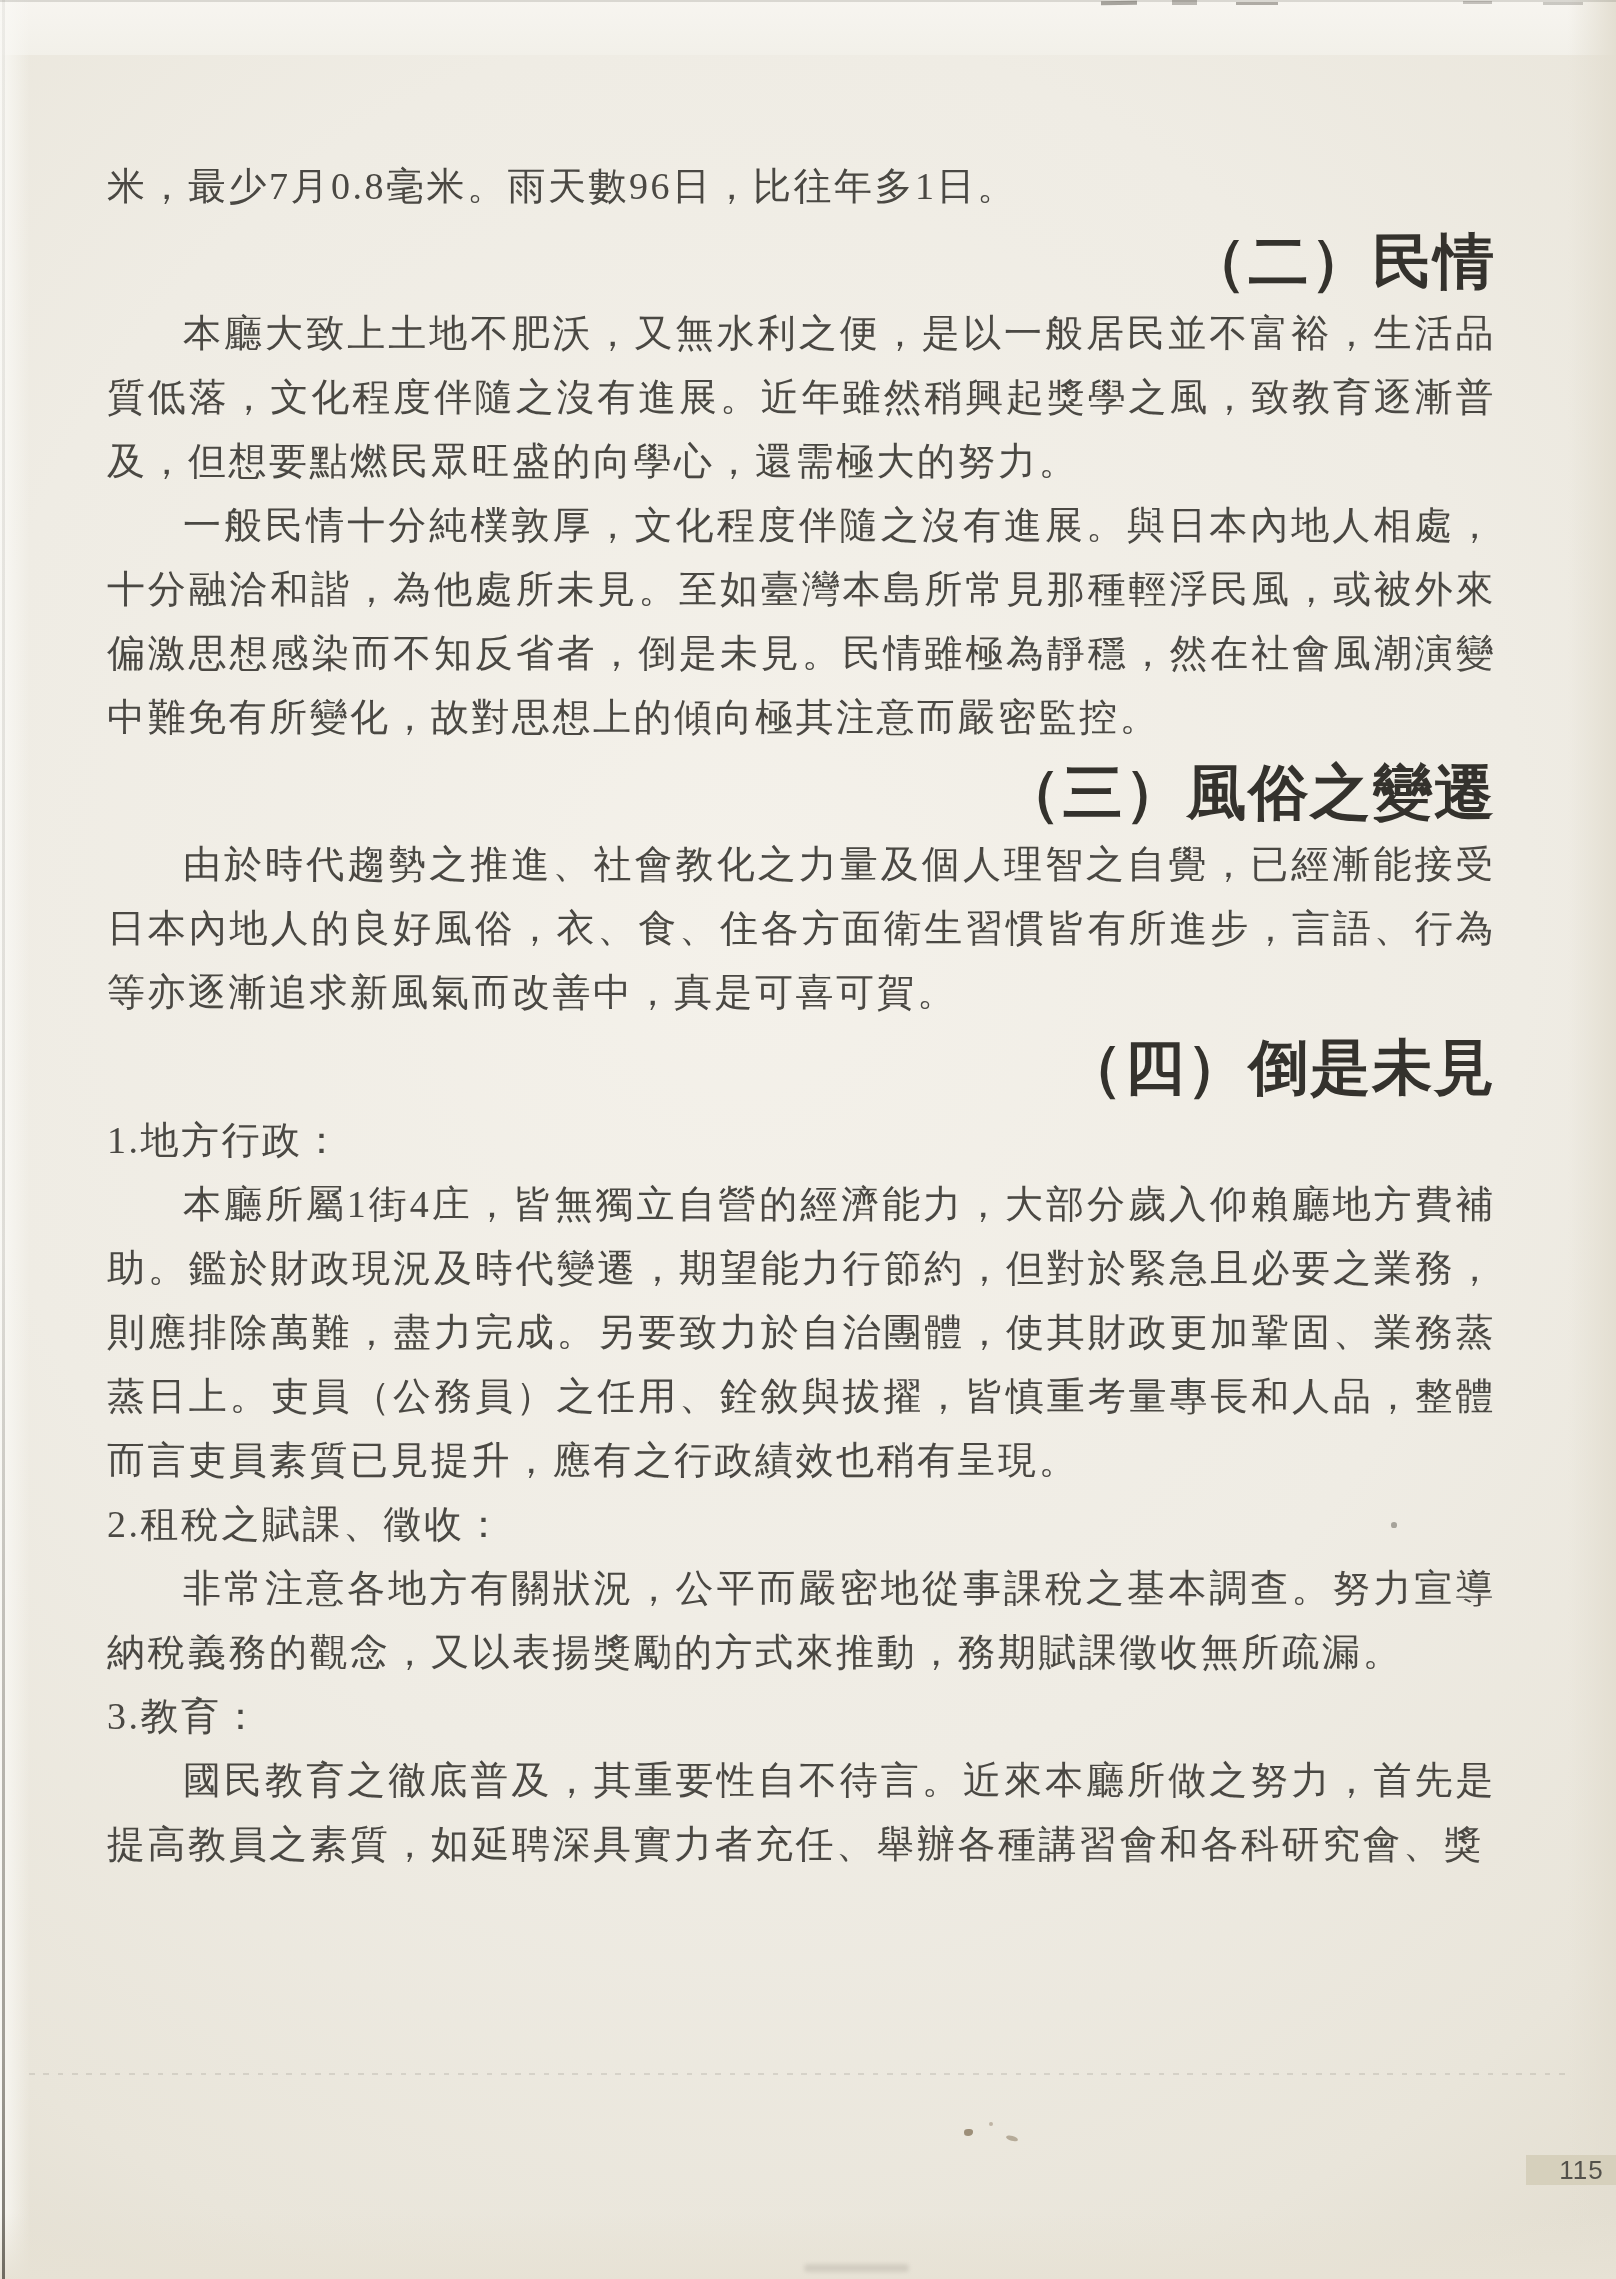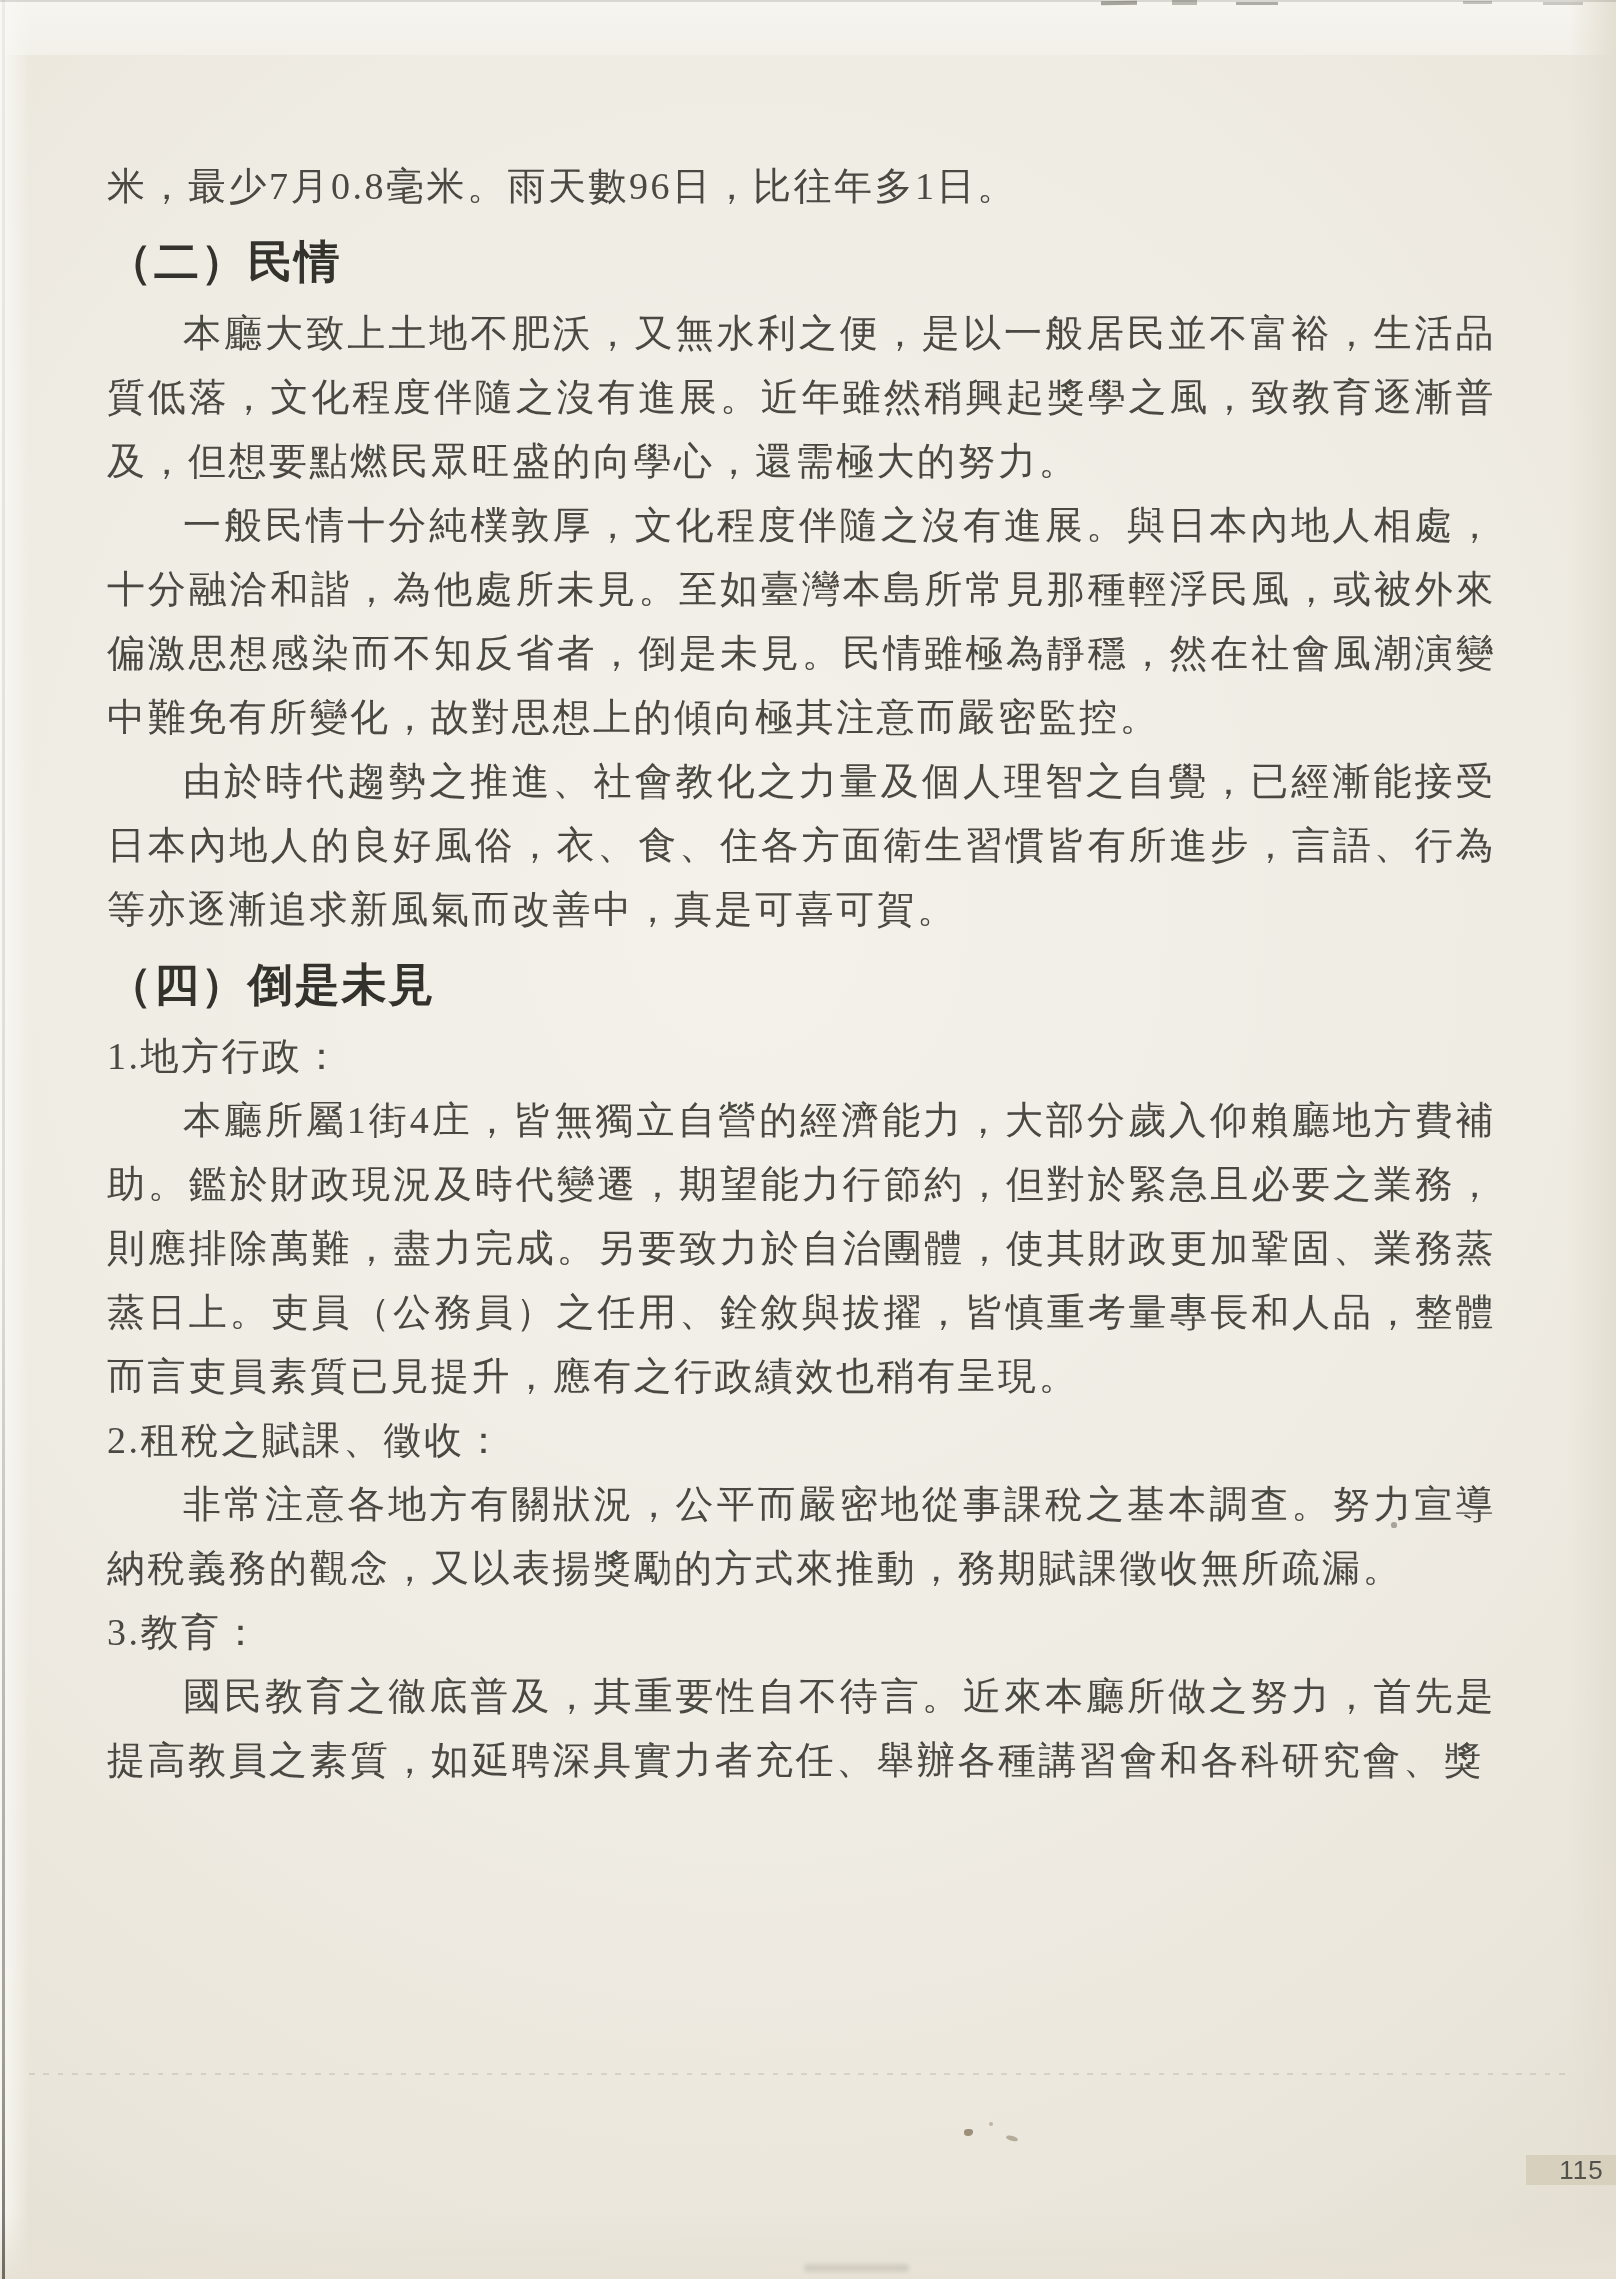--- a/index.html
+++ b/index.html
@@ -26,22 +26,22 @@
   .content{
     position:absolute;left:107px;top:154px;width:1389px;
     color:#4a4843;font-size:38px;line-height:64px;letter-spacing:2.5px;
     text-align:justify;
   }
   .content p{margin:0;}
   p.indent{text-indent:2em;}
   p.plain{text-align:left;}
   h2.sec{
     font-family:"Liberation Sans","DejaVu Sans",sans-serif;
-    font-weight:700;font-size:45px;line-height:68px;color:#34322d;
-    margin:9.5px 0 5.7px;letter-spacing:1.9px;text-align:left;
+    font-weight:700;font-size:60px;line-height:68px;color:#34322d;
+    margin:9.5px 0 5.7px;letter-spacing:1.9px;text-align:right;
   }
 
   .pagenum{
     position:absolute;left:1526px;top:2155px;width:111px;height:30px;
     background:#d6d0bc;
     display:flex;align-items:center;justify-content:center;
     font-family:"Liberation Sans","DejaVu Sans",sans-serif;
     font-size:26px;color:#53514b;letter-spacing:1px;
   }
 
@@ -83,20 +83,21 @@
   <div class="smudge smear"></div>
   <div class="dotline"></div>
 
   <div class="content">
     <p class="plain">米，最少7月0.8毫米。雨天數96日，比往年多1日。</p>
 
     <h2 class="sec">（二）民情</h2>
     <p class="indent">本廳大致上土地不肥沃，又無水利之便，是以一般居民並不富裕，生活品質低落，文化程度伴隨之沒有進展。近年雖然稍興起獎學之風，致教育逐漸普及，但想要點燃民眾旺盛的向學心，還需極大的努力。</p>
     <p class="indent">一般民情十分純樸敦厚，文化程度伴隨之沒有進展。與日本內地人相處，十分融洽和諧，為他處所未見。至如臺灣本島所常見那種輕浮民風，或被外來偏激思想感染而不知反省者，倒是未見。民情雖極為靜穩，然在社會風潮演變中難免有所變化，故對思想上的傾向極其注意而嚴密監控。</p>
 
+    <h2 class="sec">（三）風俗之變遷</h2>
     <p class="indent">由於時代趨勢之推進、社會教化之力量及個人理智之自覺，已經漸能接受日本內地人的良好風俗，衣、食、住各方面衛生習慣皆有所進步，言語、行為等亦逐漸追求新風氣而改善中，真是可喜可賀。</p>
 
     <h2 class="sec">（四）倒是未見</h2>
 
     <p class="plain">1.地方行政：</p>
     <p class="indent">本廳所屬1街4庄，皆無獨立自營的經濟能力，大部分歲入仰賴廳地方費補助。鑑於財政現況及時代變遷，期望能力行節約，但對於緊急且必要之業務，則應排除萬難，盡力完成。另要致力於自治團體，使其財政更加鞏固、業務蒸蒸日上。吏員（公務員）之任用、銓敘與拔擢，皆慎重考量專長和人品，整體而言吏員素質已見提升，應有之行政績效也稍有呈現。</p>
 
     <p class="plain">2.租稅之賦課、徵收：</p>
     <p class="indent">非常注意各地方有關狀況，公平而嚴密地從事課稅之基本調查。努力宣導納稅義務的觀念，又以表揚獎勵的方式來推動，務期賦課徵收無所疏漏。</p>
 

